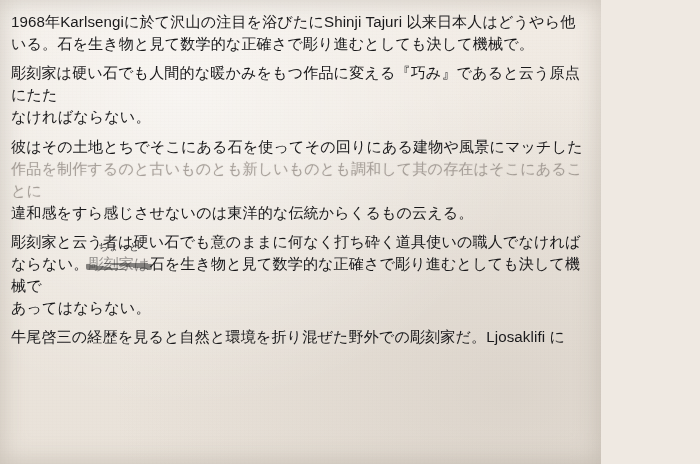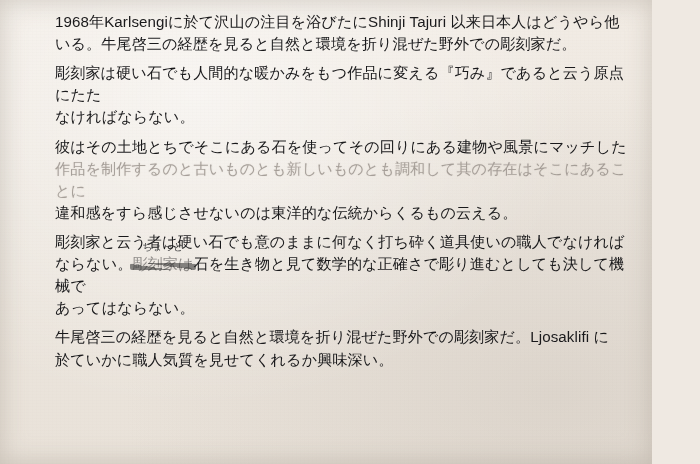--- a/index.html
+++ b/index.html
@@ -9,29 +9,28 @@
   body {
     width: 700px;
     height: 464px;
     background: #efe9e2;
     font-family: "Liberation Sans", sans-serif;
     overflow: hidden;
   }
   
   #page {
     position: relative;
-    width: 652px;
+    width: 601px;
     height: 464px;
     box-sizing: border-box;
     background:
       radial-gradient(ellipse at 30% 20%, rgba(255,255,255,0.55) 0%, rgba(255,255,255,0) 60%),
       radial-gradient(ellipse at 85% 85%, rgba(190,180,170,0.30) 0%, rgba(190,180,170,0) 55%),
       linear-gradient(180deg, #f2ece5 0%, #ece6de 45%, #e9e2d9 100%);
     overflow: hidden;
-    padding-left: 44px;
   }
   #grain {
     position: absolute;
     inset: 0;
     pointer-events: none;
     opacity: 0.35;
     background-image:
       repeating-linear-gradient(0deg, rgba(160,150,140,0.05) 0px, rgba(160,150,140,0.05) 1px, rgba(255,255,255,0) 1px, rgba(255,255,255,0) 3px),
       repeating-linear-gradient(90deg, rgba(160,150,140,0.04) 0px, rgba(160,150,140,0.04) 1px, rgba(255,255,255,0) 1px, rgba(255,255,255,0) 4px);
   }
@@ -100,21 +99,21 @@
 </style>
 </head>
 <body>
 
 <div id="page">
 
   <div id="text-body">
 
     <p class="para">
       <span class="line">1968年Karlsengiに於て沢山の注目を浴びたにShinji Tajuri 以来日本人はどうやら他</span>
-      <span class="line">いる。牛尾啓三の経歴を見ると自然と環境を折り混ぜた野外での彫刻家だ。</span>
+      <span class="line">いる。石を生き物と見て数学的な正確さで彫り進むとしても決して機械で。</span>
     </p>
 
     <p class="para">
       <span class="line">彫刻家は硬い石でも人間的な暖かみをもつ作品に変える『巧み』であると云う原点にたた</span>
       <span class="line">なければならない。</span>
     </p>
 
 
     <p class="para">
       <span class="line">彼はその土地とちでそこにある石を使ってその回りにある建物や風景にマッチした</span>
@@ -124,20 +123,19 @@
 
     <p class="para">
       <span class="line">彫刻家と云う者は硬い石でも意のままに何なく打ち砕く道具使いの職人でなければ</span>
       <span class="line"><span>ならない。</span><span class="ruby"><span class="ruby-text">ちょっと</span><span class="strike">彫刻家は</span></span><span>石を生き物と見て数学的な正確さで彫り進むとしても決して機械で</span></span>
       <span class="line">あってはならない。</span>
     </p>
 
 
     <p class="para">
       <span class="line">牛尾啓三の経歴を見ると自然と環境を折り混ぜた野外での彫刻家だ。Ljosaklifi に</span>
-      <span class="line">於ていかに職人気質を見せてくれるか興味深い。</span>
     </p>
 
   </div>
 
   <div id="grain"></div>
   <div id="edge"></div>
 </div>
 
 </body></html>

